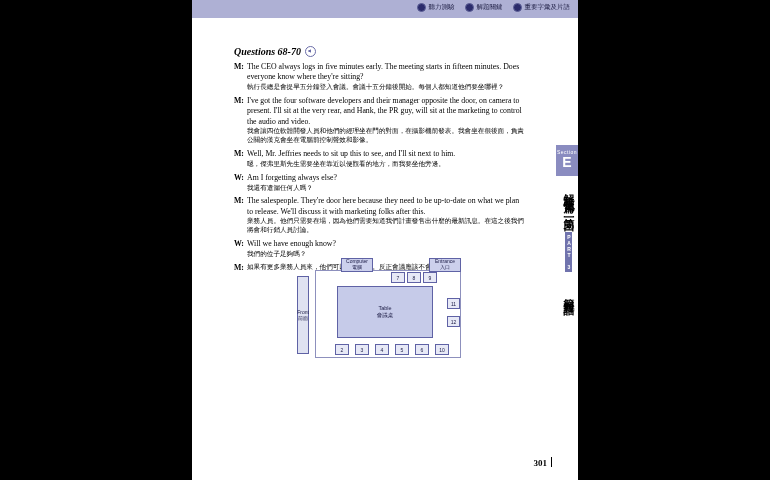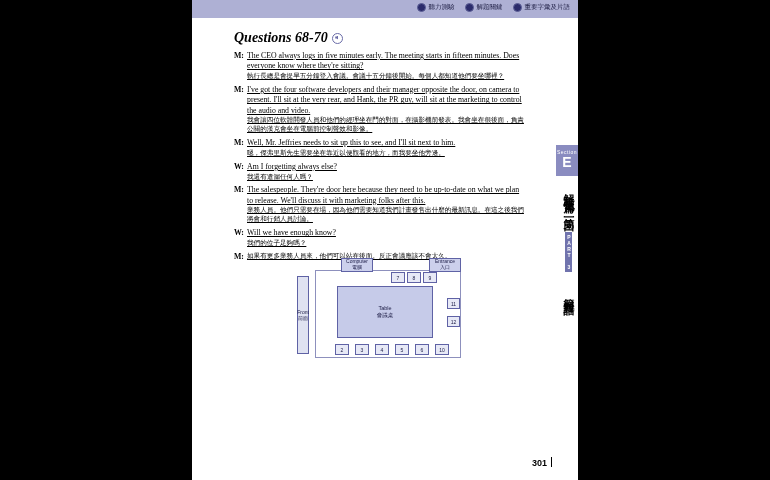--- a/index.html
+++ b/index.html
@@ -100,29 +100,30 @@
     text-align: center;
   }
   
   .content {
     position: absolute;
     left: 42px;
     top: 30px;
     width: 290px;
   }
   .q-head {
-    font-size: 14px;
+    font-size: 10px;
     font-weight: bold;
     font-style: italic;
     font-family: "Liberation Serif", serif;
     color: #000;
     margin-bottom: 5px;
     display: flex;
     align-items: center;
     gap: 4px;
+    margin-top: 16px;
   }
   .speaker-icon {
     width: 9px; height: 9px;
     border-radius: 50%;
     border: 1px solid #6a6ca8;
     display: inline-block;
     position: relative;
   }
   .speaker-icon::after {
     content: "";
@@ -140,21 +141,20 @@
     font-family: "Liberation Serif", serif;
     font-size: 7.8px;
     font-weight: bold;
     width: 13px;
     flex: 0 0 13px;
     line-height: 1.32;
     color: #000;
   }
   .body {
     flex: 1;
-    text-decoration: underline;
   }
   .en {
     font-family: "Liberation Serif", serif;
     font-size: 7.8px;
     line-height: 1.32;
     color: #000;
   }
   .zh {
     font-size: 6.6px;
     line-height: 1.35;
@@ -232,21 +232,21 @@
     border: 1px solid #8d90bd;
   }
   
   .page-num {
     position: absolute;
     right: 26px;
     bottom: 12px;
     font-size: 9px;
     font-weight: bold;
     color: #000;
-    font-family: Liberation Sans, sans-serif;
+    font-family: Liberation Serif, serif;
   }
   .page-num .bar {
     display: inline-block;
     width: 1px;
     height: 10px;
     background: #000;
     margin-left: 4px;
     vertical-align: -1px;
   }
 </style>

